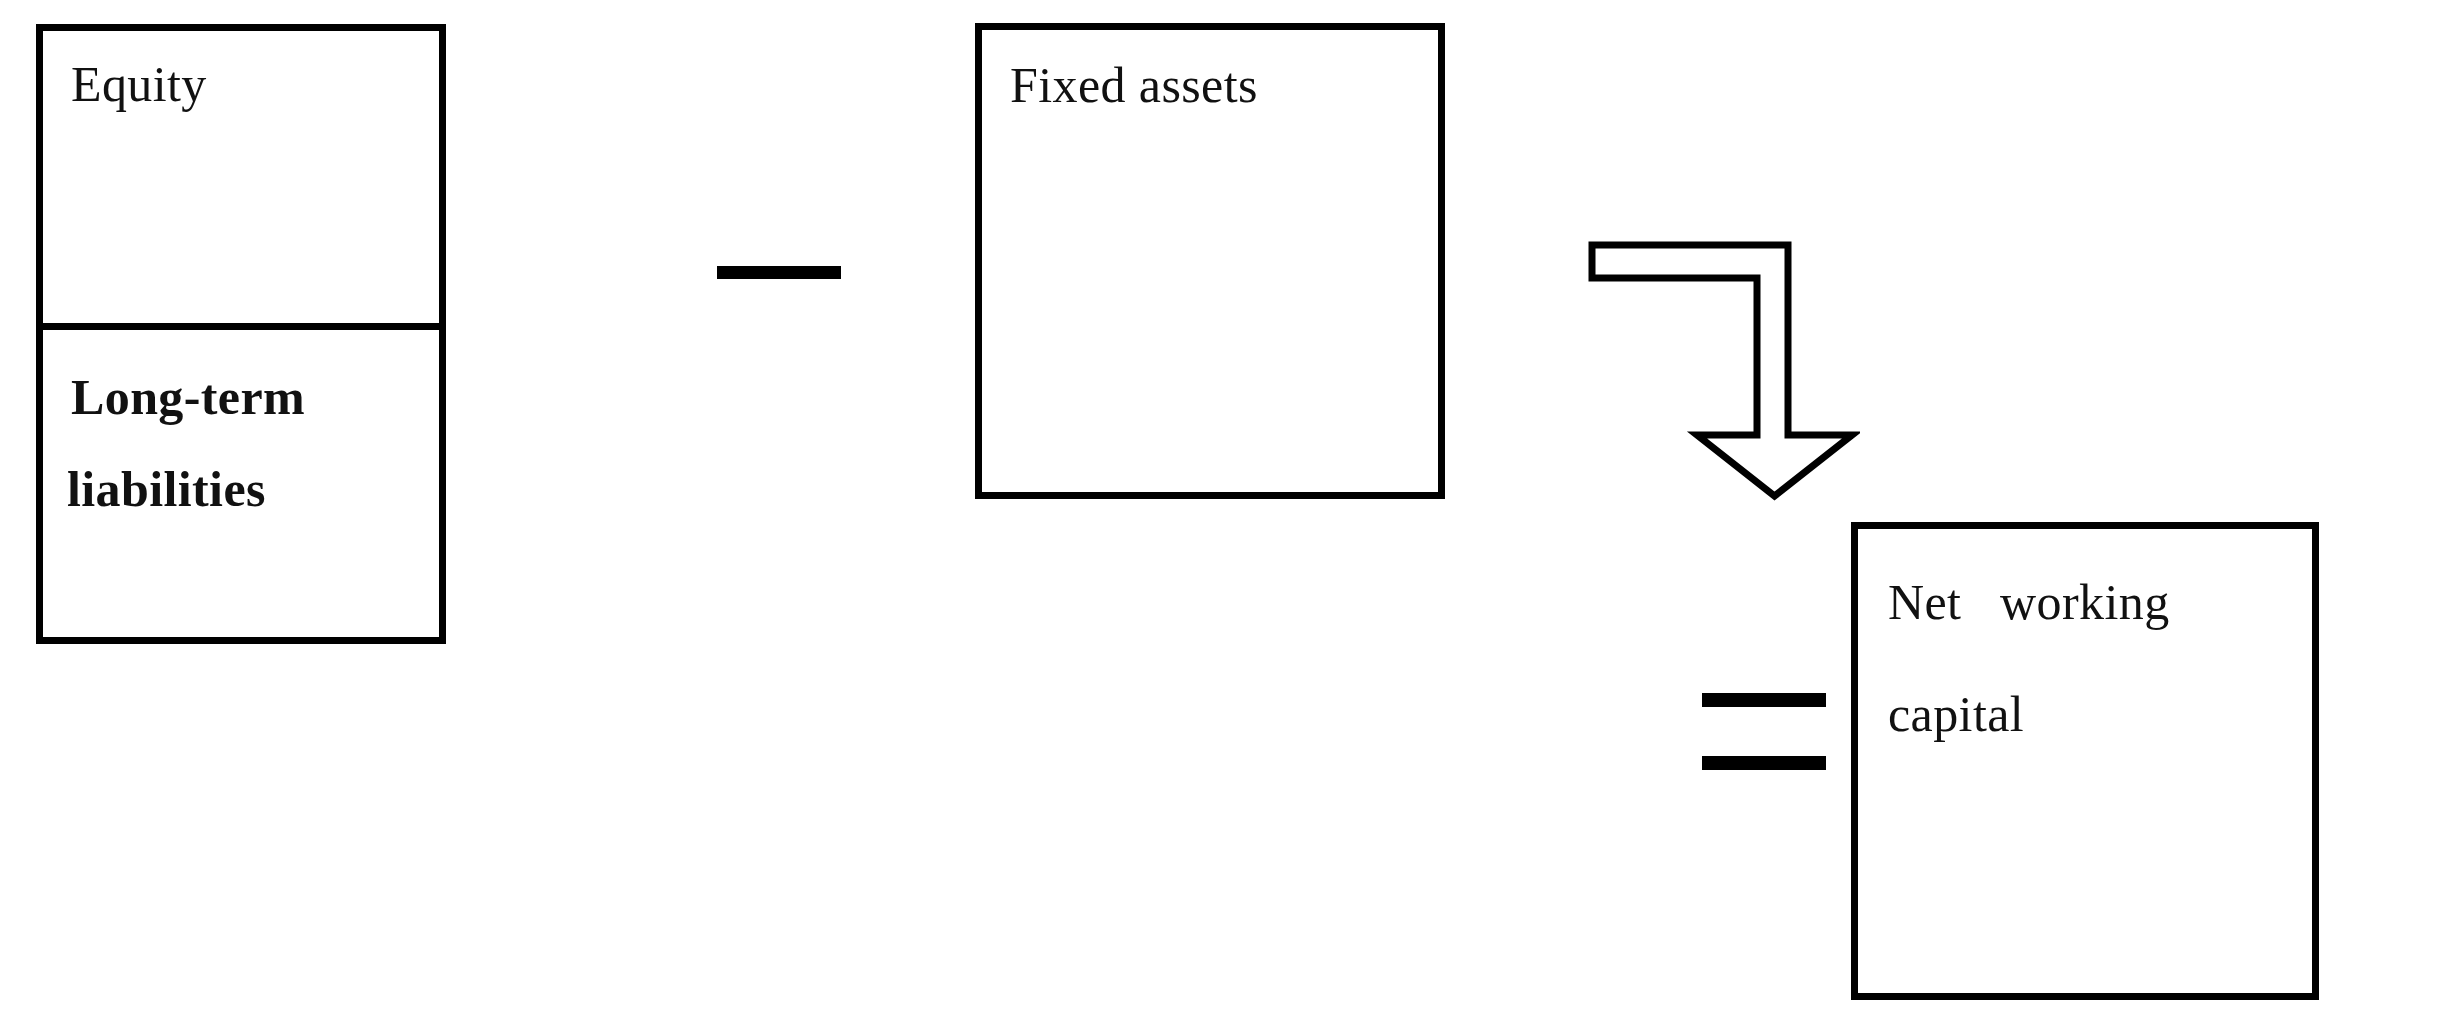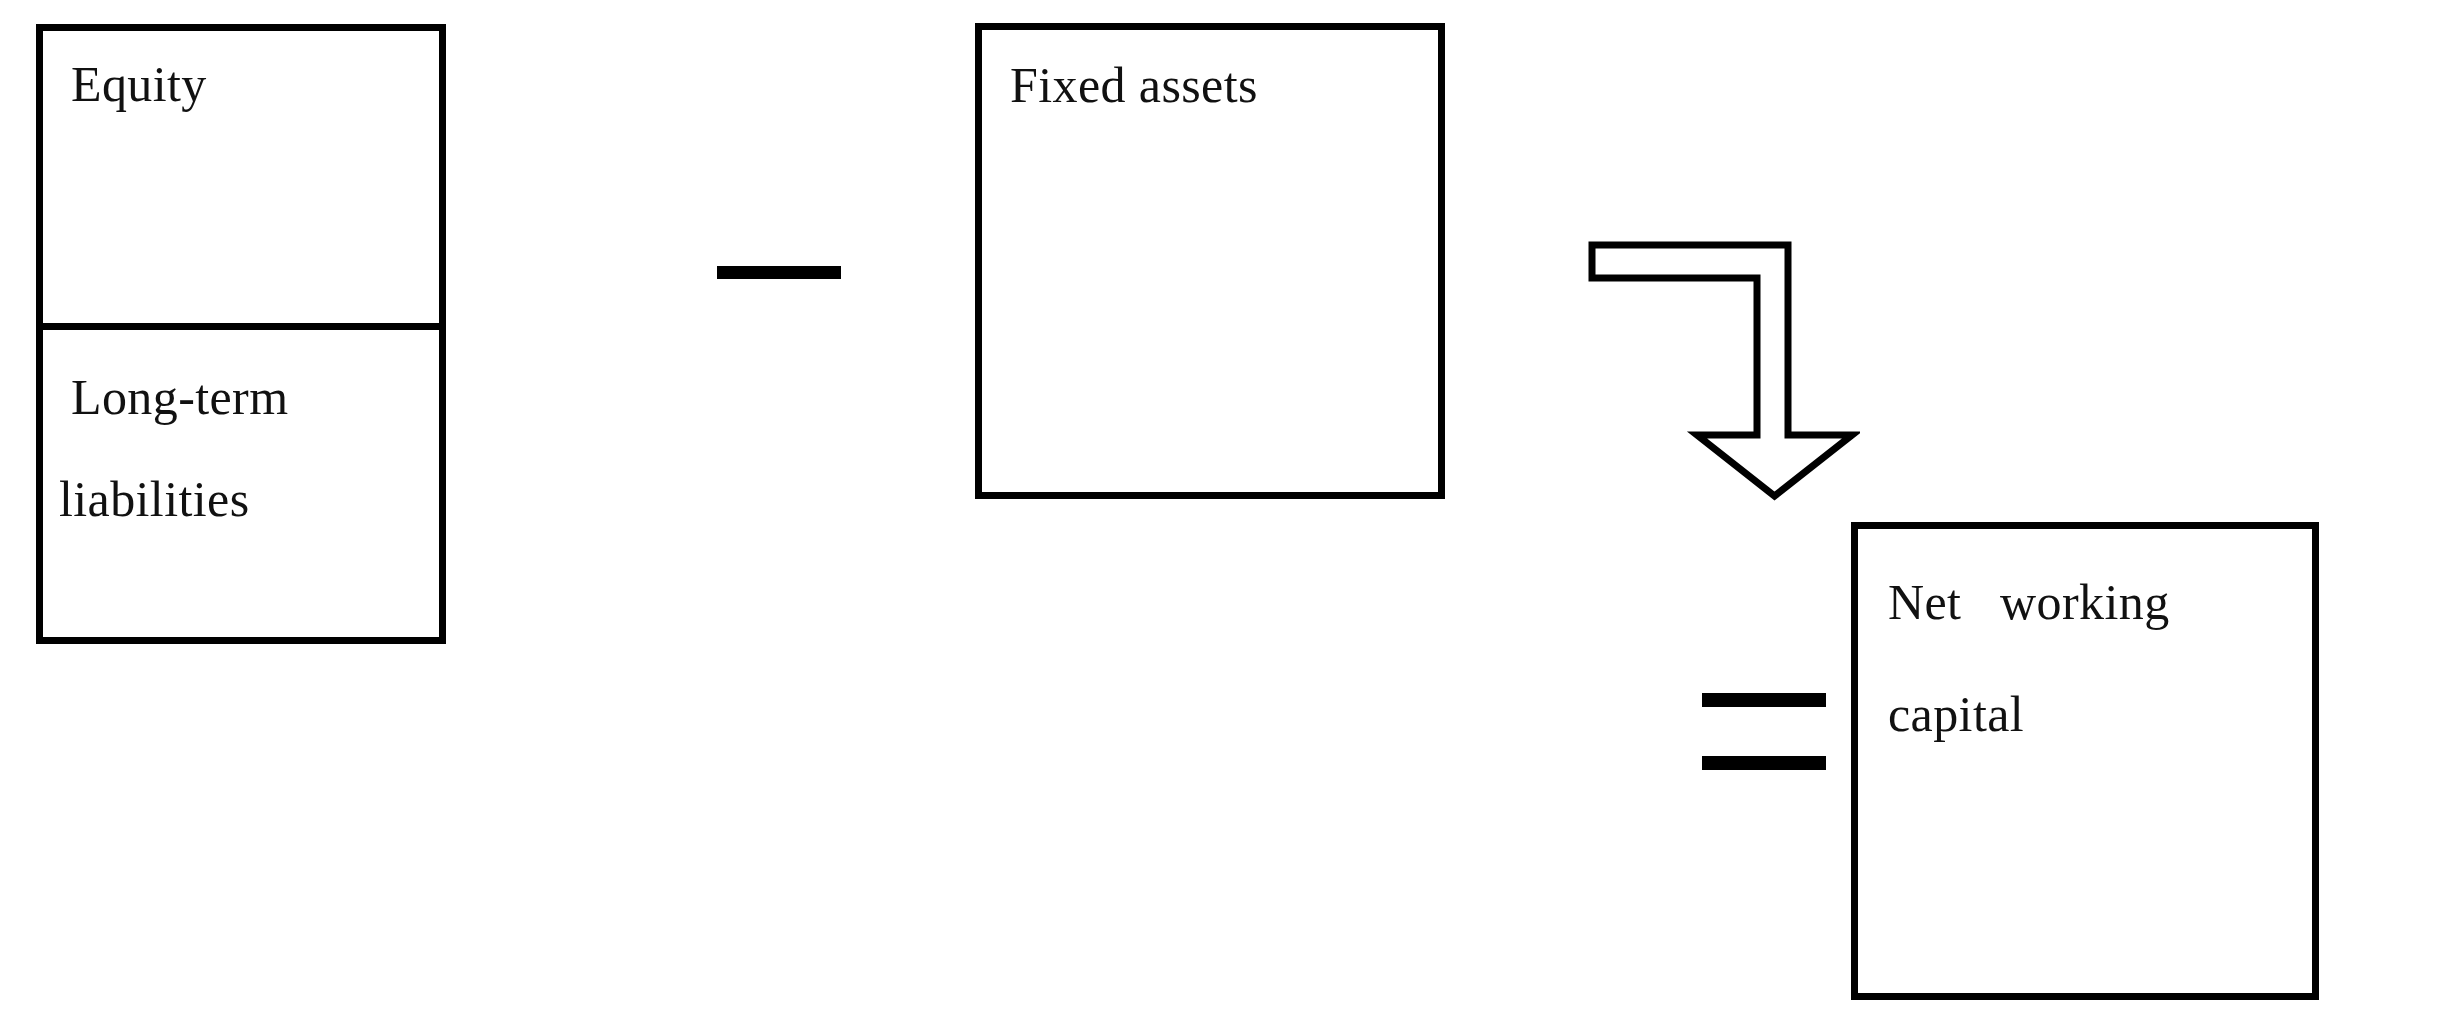--- a/index.html
+++ b/index.html
@@ -80,23 +80,23 @@
 <div id="canvas">
 
   <div class="node-box split" style="left:36px; top:24px; width:410px; height:620px;">
 
     <div class="cell" style="top:0; height:292px;">
       <div class="box-text" style="left:28px; top:28px;">Equity</div>
     </div>
 
     <div class="divider" style="top:292px;"></div>
 
-    <div class="cell" style="top:299px; bottom:0;">
+    <div class="cell" style="top:299px; bottom:0;font-weight:bold;">
       <div class="box-text" style="left:28px; top:42px;">Long-term</div>
-      <div class="box-text" style="left:16px; top:134px;margin-top:10px;">liabilities</div>
+      <div class="box-text" style="left:24px; top:134px;">liabilities</div>
     </div>
   </div>
 
   <div class="op-minus" style="left:717px; top:266px; width:124px; height:13px;"></div>
 
   <div class="node-box" style="left:975px; top:23px; width:470px; height:476px;">
     <div class="box-text" style="left:28px; top:30px;">Fixed assets</div>
   </div>
 
   <div class="elbow-arrow" style="left:1588px; top:240px; width:272px; height:262px;">

